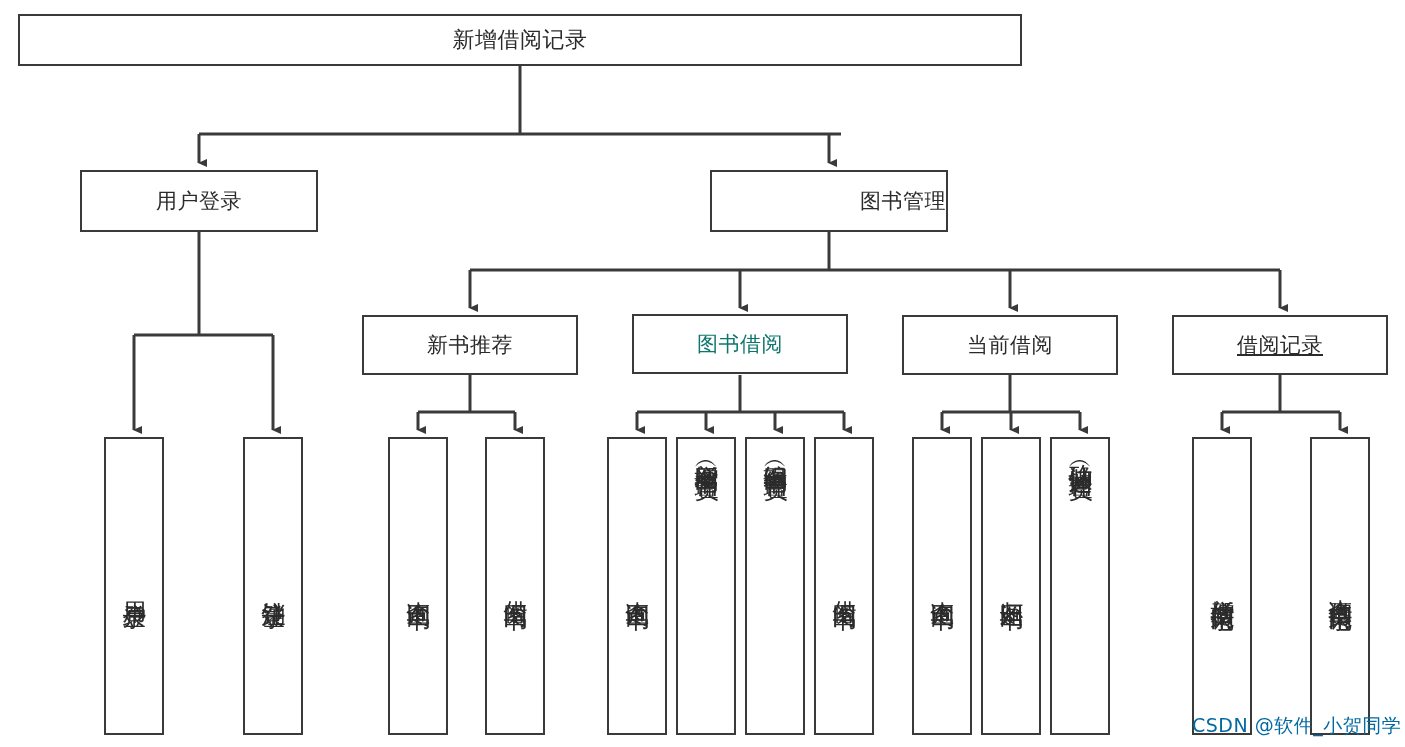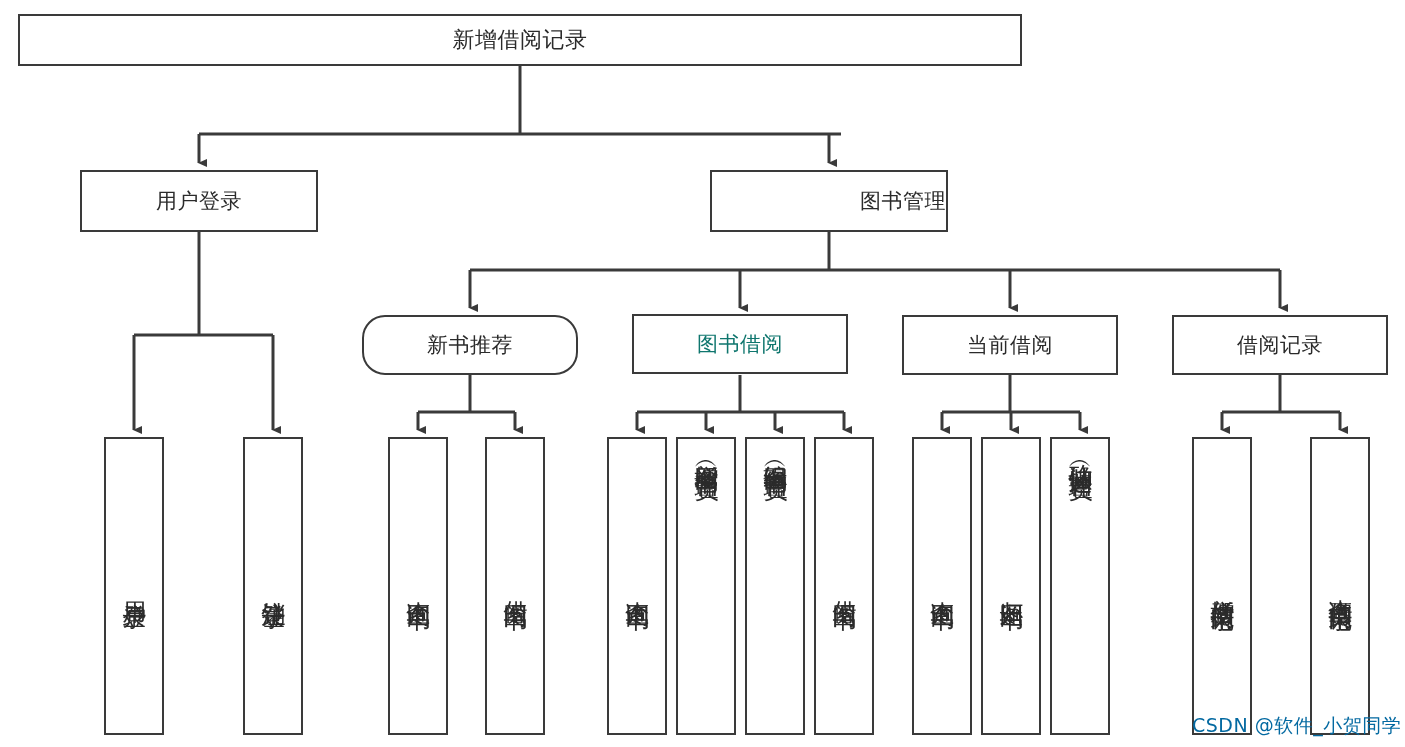--- a/index.html
+++ b/index.html
@@ -139,30 +139,30 @@
 
   <div id="nodes-level2">
       <div class="node horiz" style="left: 80px; top: 170px; width: 238px; height: 62px; border-color: rgb(58, 58, 58); background: rgb(255, 255, 255); color: rgb(43, 43, 43);">
         <span class="node-label">用户登录</span>
       </div>
       <div class="node horiz" style="left: 710px; top: 170px; width: 238px; height: 62px; border-color: rgb(58, 58, 58); background: rgb(255, 255, 255); color: rgb(43, 43, 43); justify-content: flex-end;">
         <span class="node-label">图书管理</span>
       </div>
     </div>
   <div id="nodes-level3">
-      <div class="node horiz" style="left: 362px; top: 315px; width: 216px; height: 60px; border-color: rgb(58, 58, 58); background: rgb(255, 255, 255); color: rgb(43, 43, 43); border-radius: 23px;">
+      <div class="node horiz" style="left: 362px; top: 315px; width: 216px; height: 60px; border-color: rgb(58, 58, 58); background: rgb(255, 255, 255); color: rgb(43, 43, 43);">
         <span class="node-label">新书推荐</span>
       </div>
       <div class="node horiz" style="left: 632px; top: 314px; width: 216px; height: 60px; border-color: rgb(58, 58, 58); background: rgb(255, 255, 255); color: #0f766e;">
         <span class="node-label">图书借阅</span>
       </div>
       <div class="node horiz" style="left: 902px; top: 315px; width: 216px; height: 60px; border-color: rgb(58, 58, 58); background: rgb(255, 255, 255); color: rgb(43, 43, 43); align-items: center;">
         <span class="node-label">当前借阅</span>
       </div>
-      <div class="node horiz" style="left: 1172px; top: 315px; width: 216px; height: 60px; border-color: rgb(58, 58, 58); background: rgb(255, 255, 255); color: rgb(43, 43, 43);">
+      <div class="node horiz" style="left: 1172px; top: 315px; width: 216px; height: 60px; border-color: rgb(58, 58, 58); background: rgb(255, 255, 255); color: rgb(43, 43, 43); text-decoration: underline;">
         <span class="node-label">借阅记录</span>
       </div>
     </div>
   <div id="nodes-leaves">
       <div class="node vert center-text" style="left: 104px; top: 437px; width: 60px; height: 298px; border-color: rgb(58, 58, 58); background: rgb(255, 255, 255); color: rgb(43, 43, 43);">
         <span class="node-label">用户登录</span>
       </div>
       <div class="node vert center-text" style="left: 243px; top: 437px; width: 60px; height: 298px; border-color: rgb(58, 58, 58); background: rgb(255, 255, 255); color: rgb(43, 43, 43);">
         <span class="node-label">注销登录</span>
       </div>

